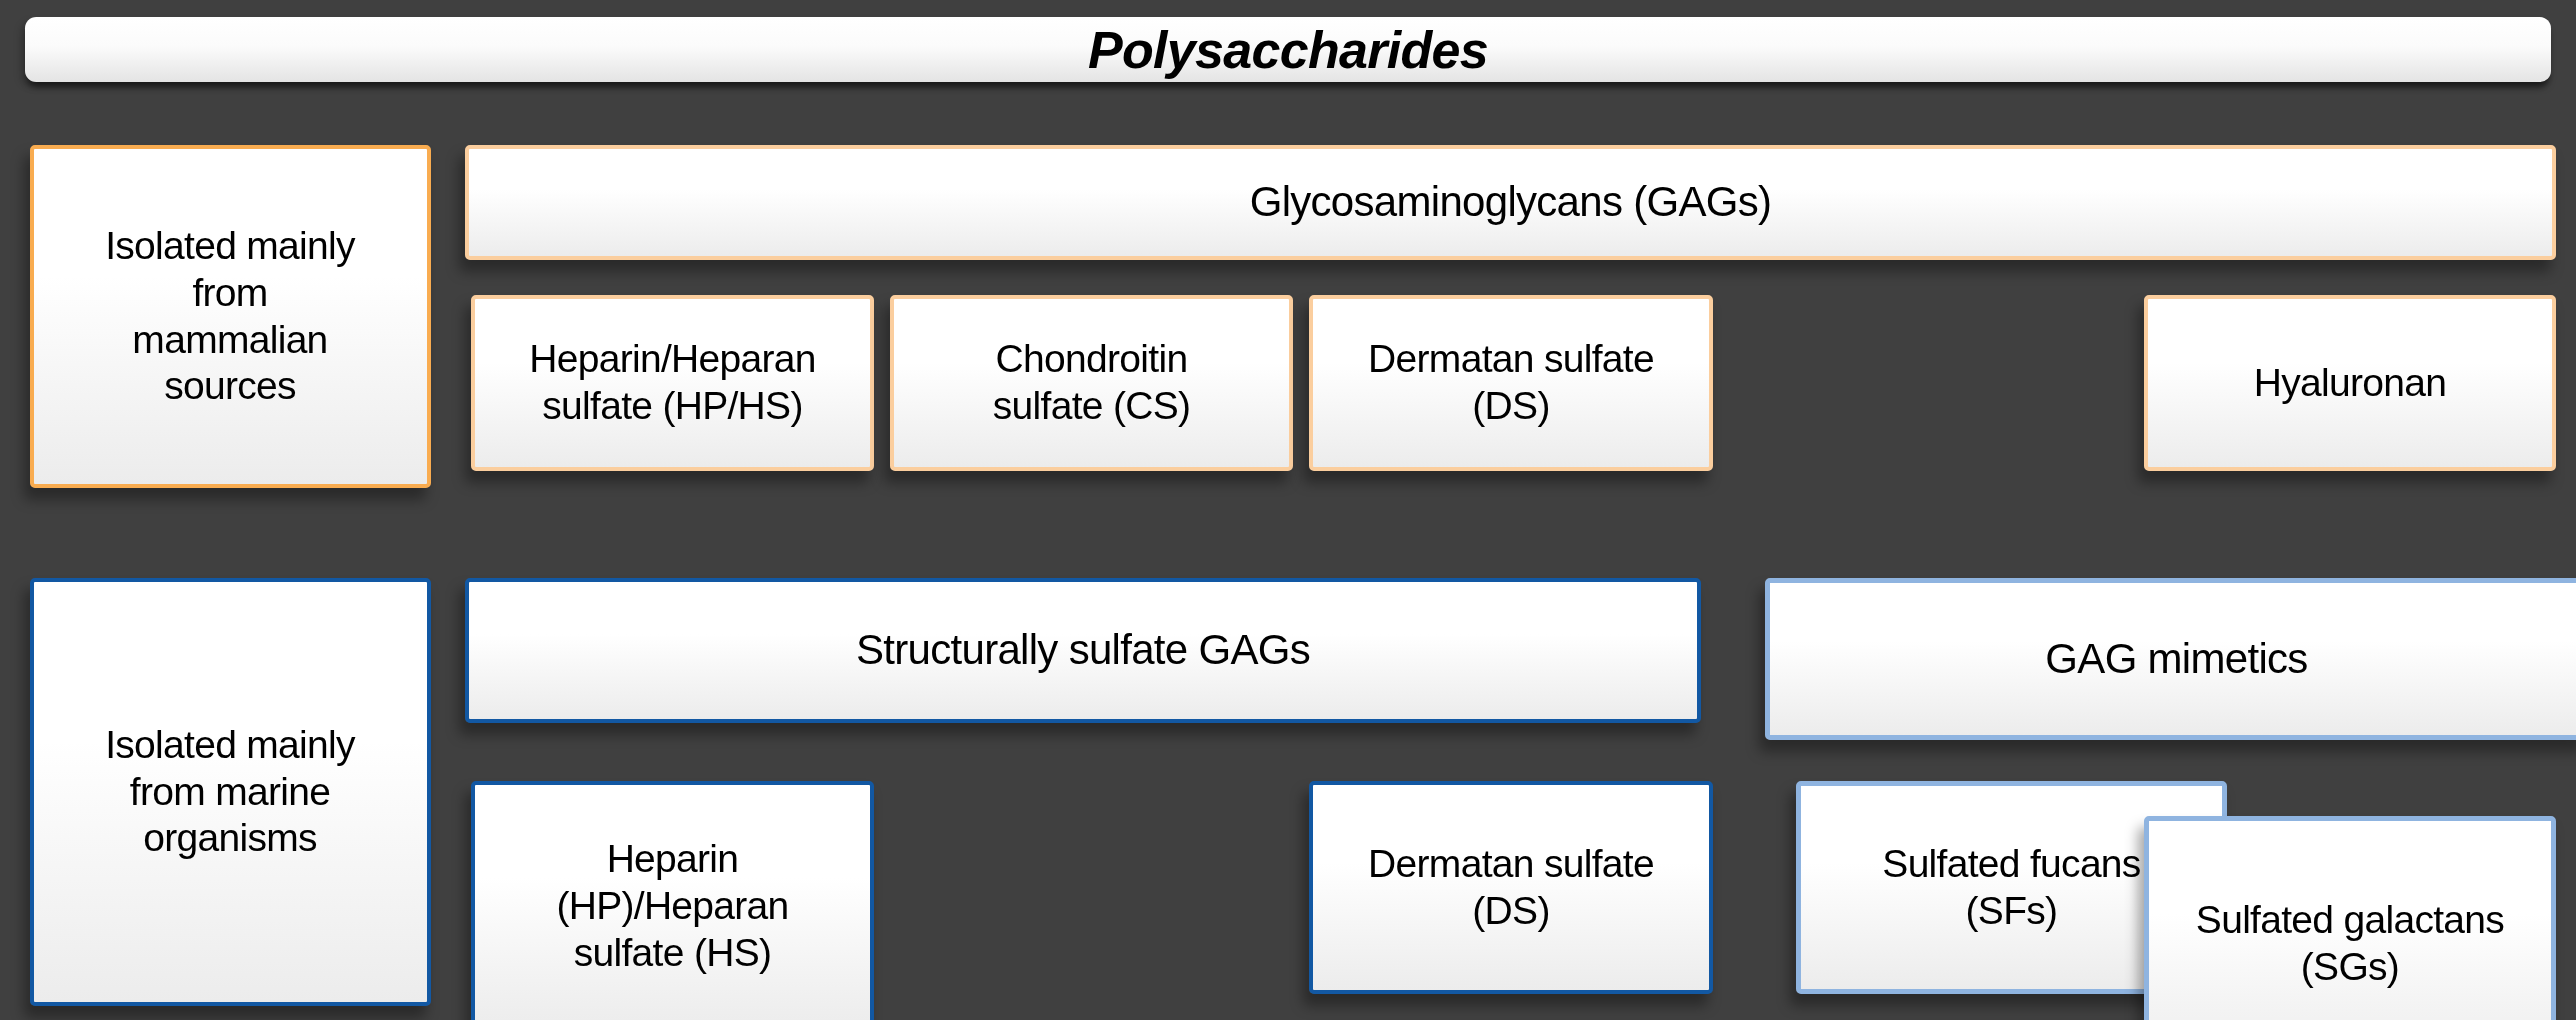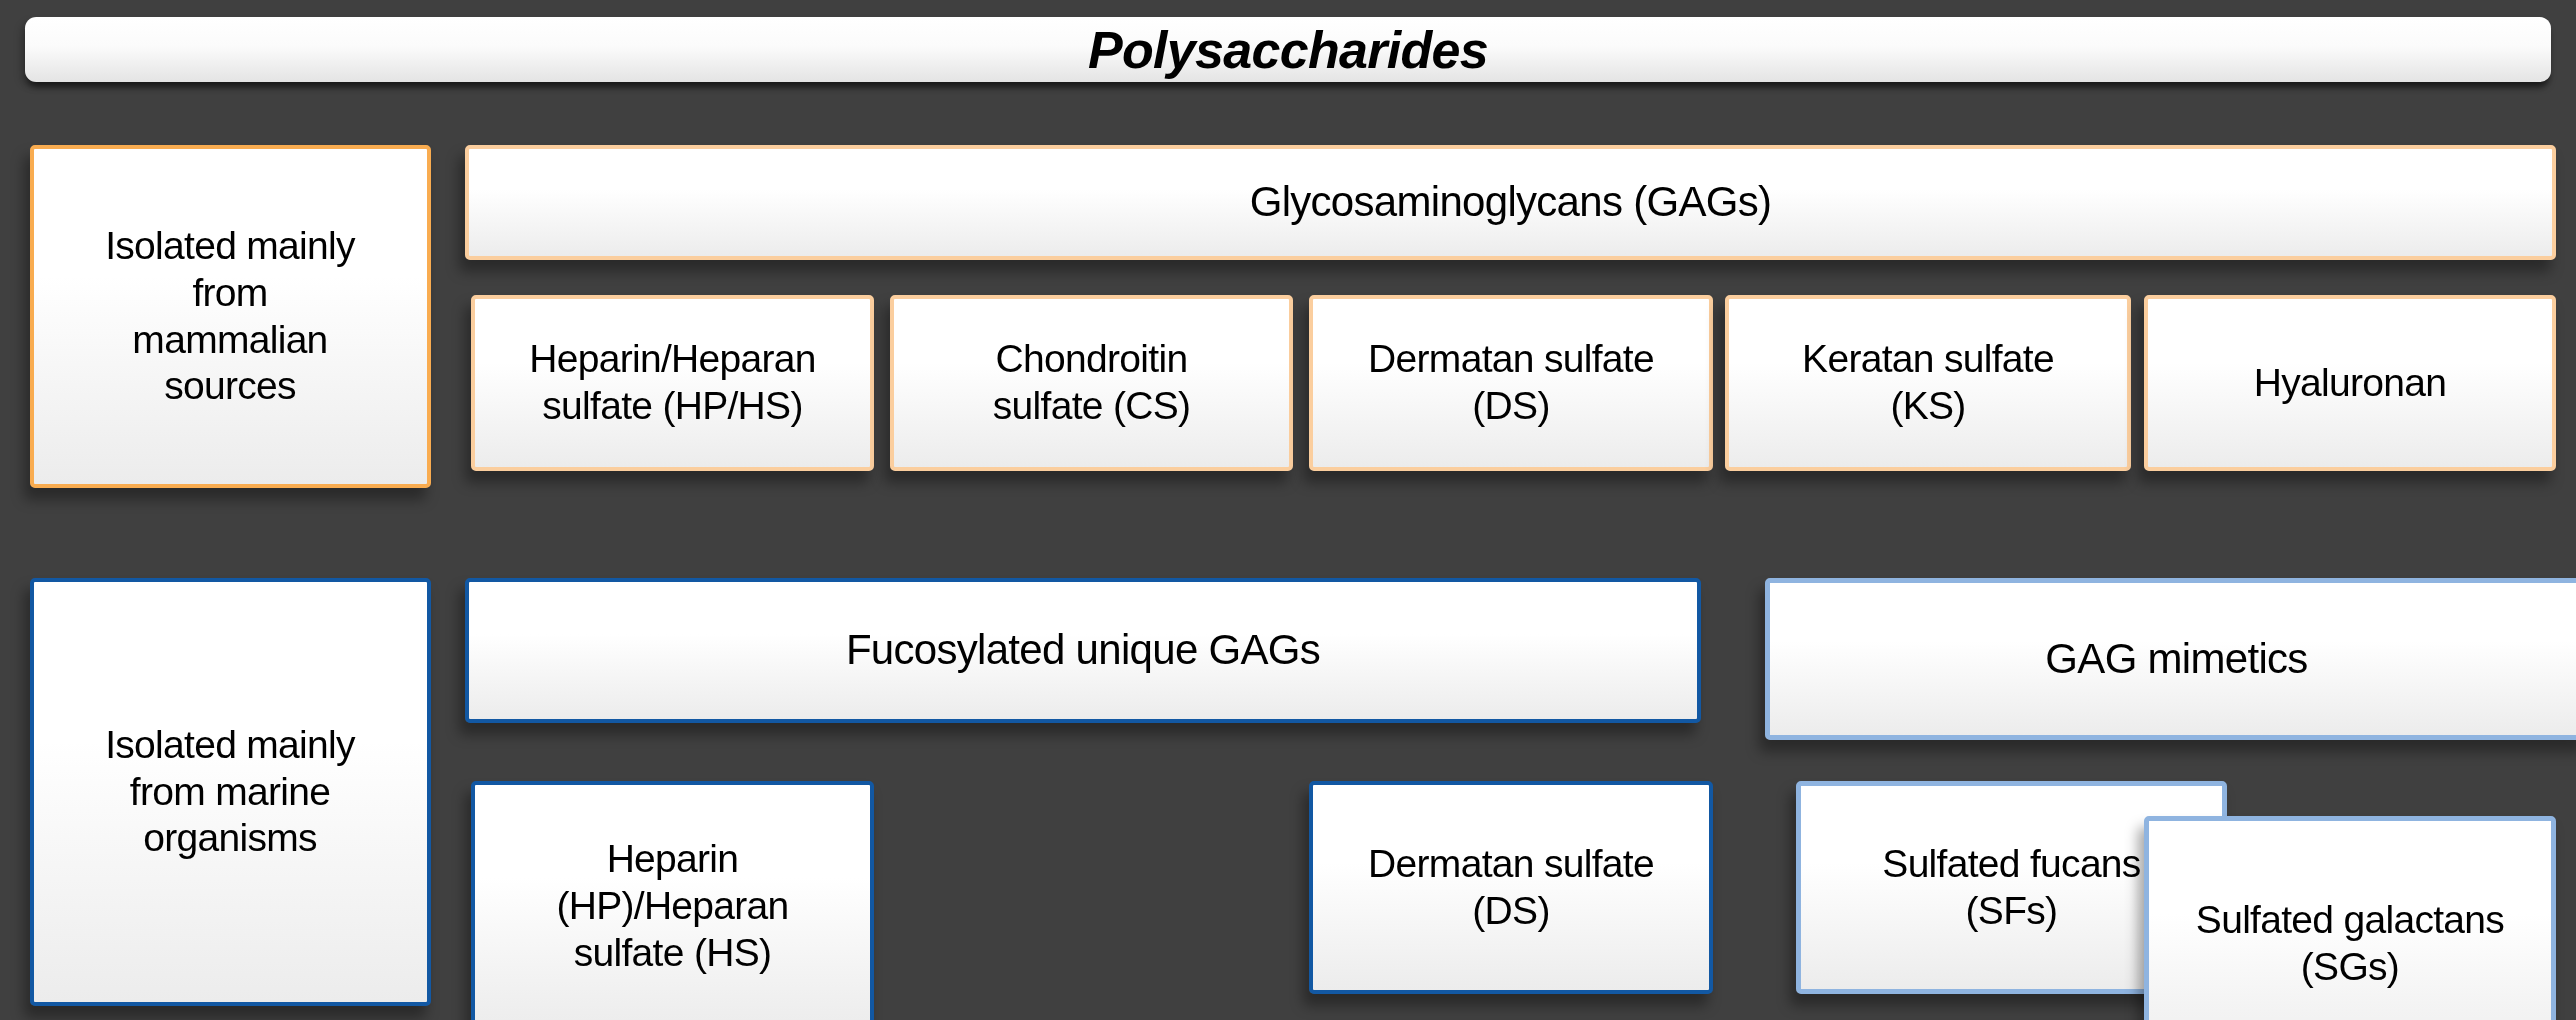--- a/index.html
+++ b/index.html
@@ -53,29 +53,27 @@
 sources</div>
 
   <div class="box b-peach hdr" style="left:465px;top:145px;width:2091px;height:115px;">Glycosaminoglycans (GAGs)</div>
 
   <div class="box b-peach" style="left:471px;top:295px;width:403px;height:176px;">Heparin/Heparan
 sulfate (HP/HS)</div>
   <div class="box b-peach" style="left:890px;top:295px;width:403px;height:176px;">Chondroitin
 sulfate (CS)</div>
   <div class="box b-peach" style="left:1309px;top:295px;width:404px;height:176px;">Dermatan sulfate
 (DS)</div>
-  <div class="box b-peach" style="left:1725px;top:295px;width:406px;height:176px;">Keratan sulfate
-(KS)</div>
   <div class="box b-peach" style="left:2144px;top:295px;width:412px;height:176px;">Hyaluronan</div>
 
   <div class="box b-blue" style="left:29.5px;top:578px;width:401px;height:428px;">Isolated mainly
 from marine
 organisms</div>
 
-  <div class="box b-blue hdr" style="left:465px;top:578px;width:1236px;height:145px;">Fucosylated unique GAGs</div>
+  <div class="box b-blue hdr" style="left:465px;top:578px;width:1236px;height:145px;">Structurally sulfate GAGs</div>
   <div class="box b-lblue hdr" style="left:1734px;top:578px;width:823px;height:162px;margin-left:31px;">GAG mimetics</div>
 
   <div class="box b-blue" style="left:471px;top:781px;width:403px;height:251px;">Heparin
 (HP)/Heparan
 sulfate (HS)</div>
   <div class="box b-blue" style="left:1309px;top:781px;width:404px;height:213px;">Dermatan sulfate
 (DS)</div>
   <div class="box b-lblue" style="left:1796px;top:781px;width:431px;height:213px;">Sulfated fucans
 (SFs)</div>
   <div class="box b-lblue" style="left:2144px;top:816px;width:412px;height:255px;">Sulfated galactans

